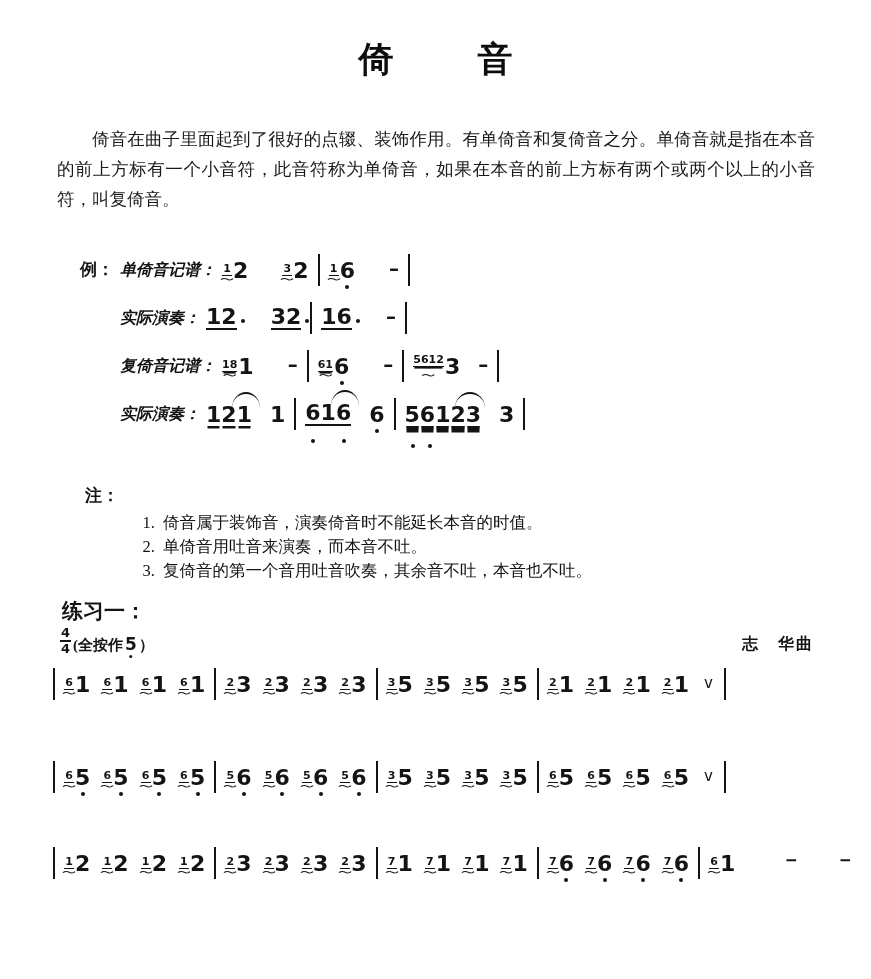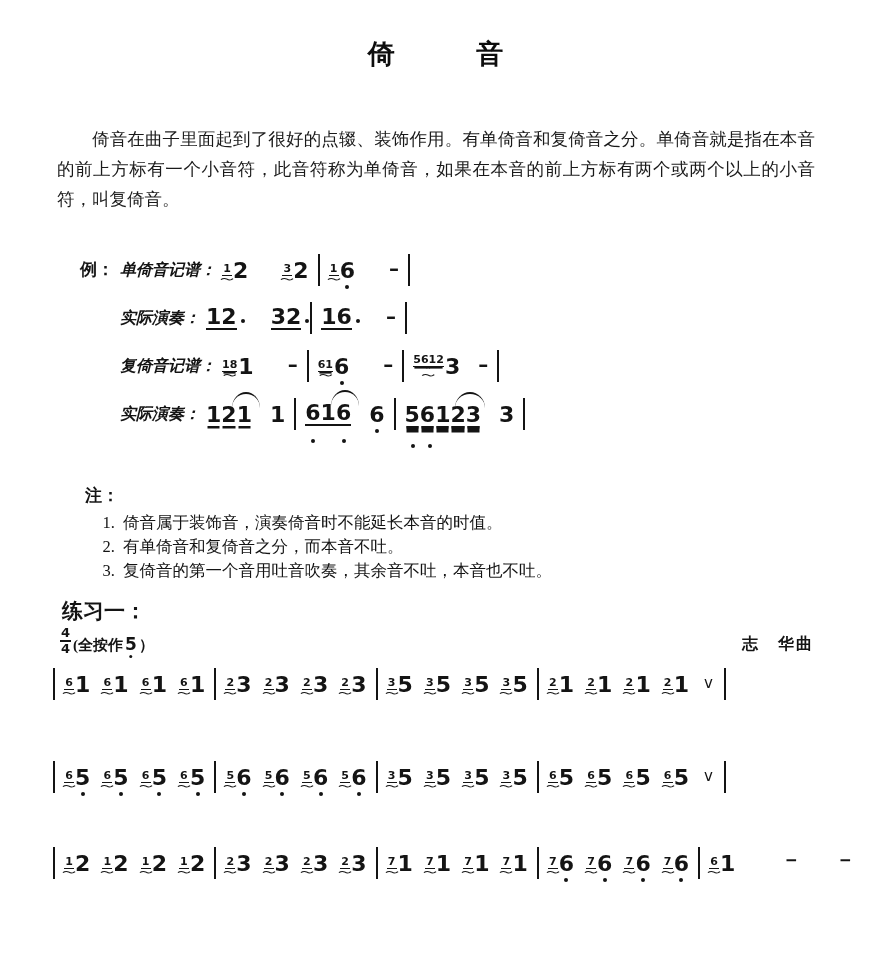--- a/index.html
+++ b/index.html
@@ -17,21 +17,21 @@
   }
 
   
   .page-title {
     position: absolute;
     top: 36px;
     left: 0;
     width: 871px;
     text-align: center;
     font-family: "DejaVu Sans", "Liberation Sans", sans-serif;
-    font-size: 27px;
+    font-size: 35px;
     font-weight: bold;
     letter-spacing: 36px;
     text-indent: 36px;
     color: #0d0d0d;
   }
 
   
   .intro {
     position: absolute;
     top: 124px;
@@ -228,20 +228,21 @@
   }
   .notes-title { font-weight: bold; font-size: 17px; }
   .notes-block ol {
     margin: 4px 0 0 0;
     padding-left: 34px;
     list-style: decimal;
   }
   .notes-block li {
     line-height: 24px;
     padding-left: 4px;
+    margin-left: 40px;
   }
 
   
   .exercise-title {
     position: absolute;
     top: 597px;
     left: 62px;
     font-size: 21px;
     font-weight: bold;
   }
@@ -469,21 +470,21 @@
       <span class="note main">3</span>
       <span class="barline"></span>
     </span>
   </div>
 </div>
 
 <div class="notes-block">
   <div class="notes-title">注：</div>
   <ol>
     <li>倚音属于装饰音，演奏倚音时不能延长本音的时值。</li>
-    <li>有单倚音和复倚音之分，而本音不吐。</li>
+    <li>单倚音用吐音来演奏，而本音不吐。</li>
     <li>复倚音的第一个音用吐音吹奏，其余音不吐，本音也不吐。</li>
   </ol>
 </div>
 
 <div class="exercise-title">练习一：</div>
 
 <div class="meter-row">
   <span class="meter">
     <span class="frac">
       <b>4</b>

